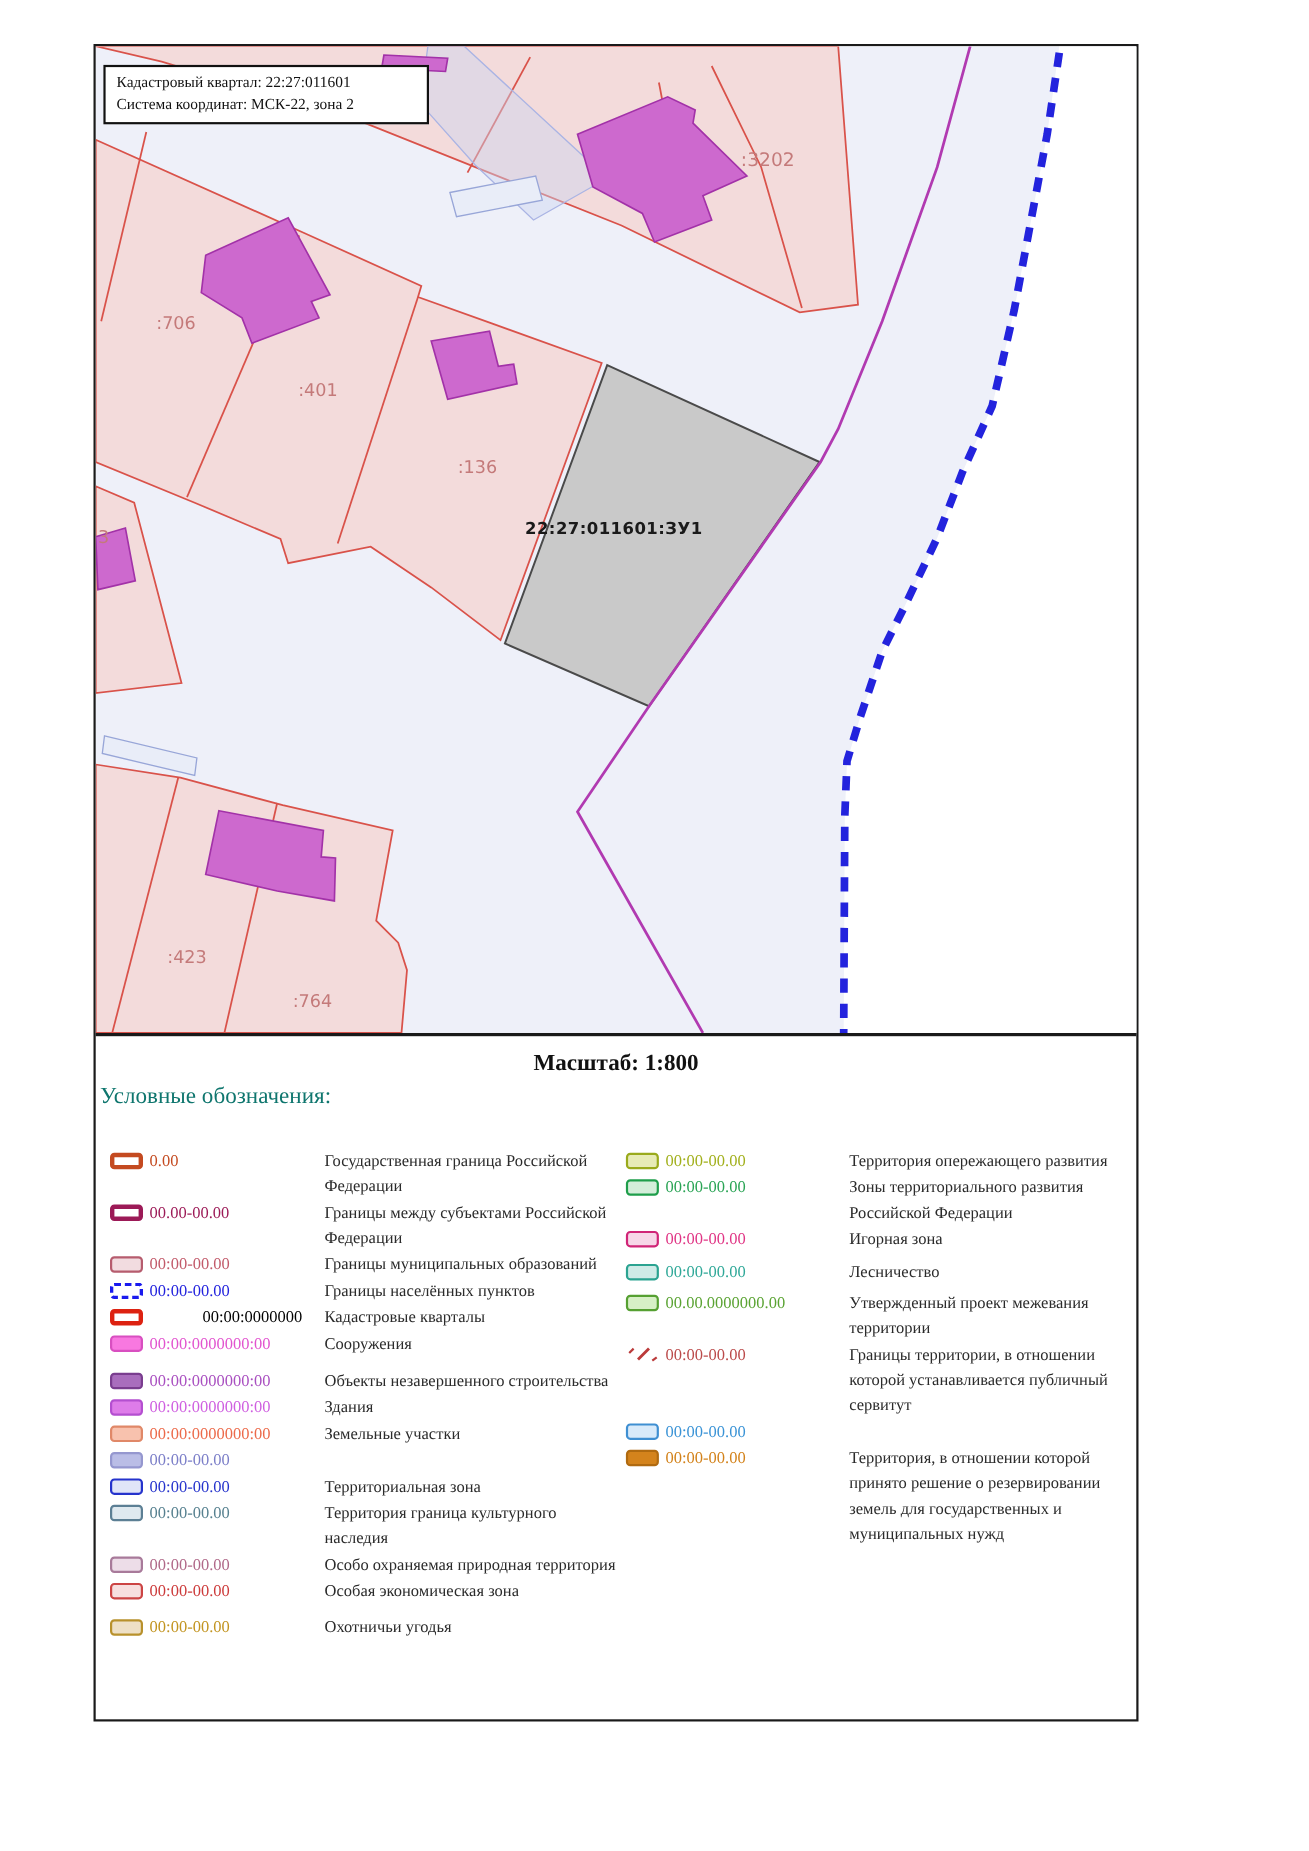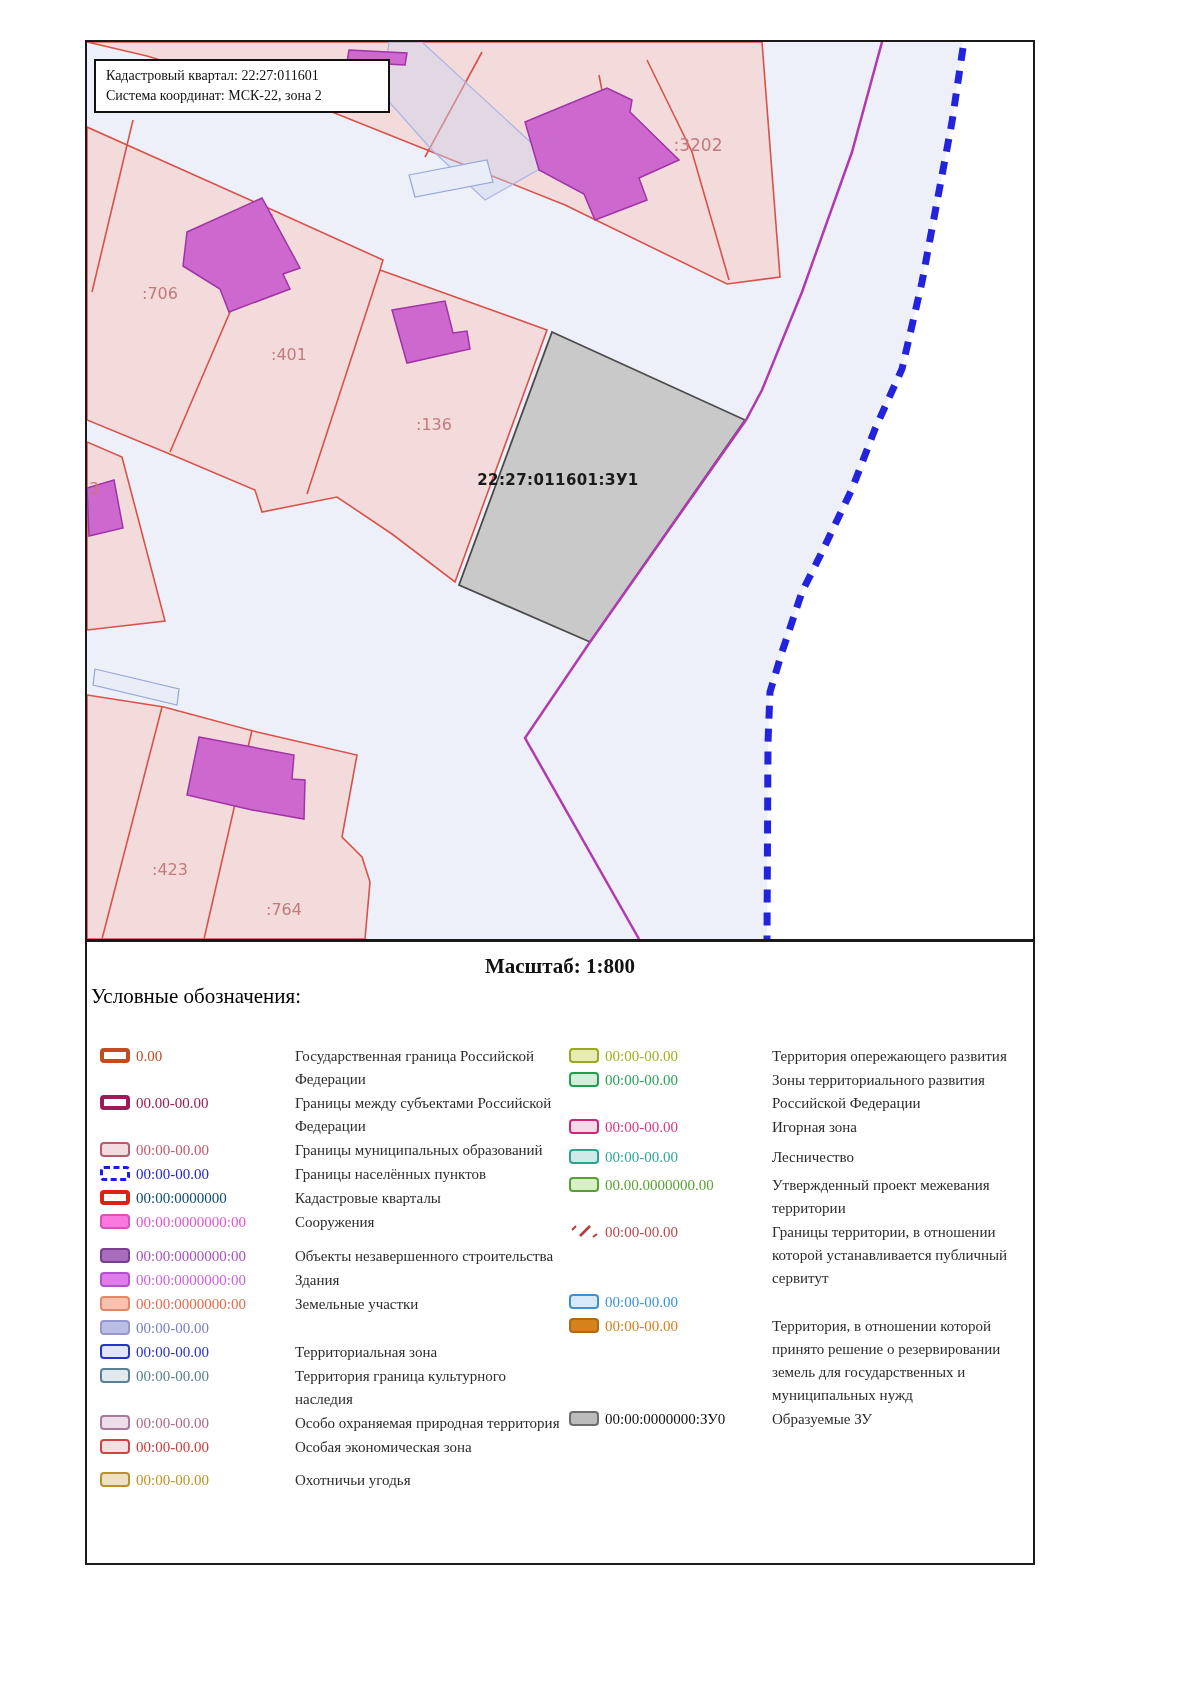--- a/index.html
+++ b/index.html
@@ -5,21 +5,21 @@
   html,body{margin:0;padding:0;background:#ffffff;}
   body{width:1190px;height:1683px;position:relative;font-family:"Liberation Serif",serif;}
   .sheet{position:absolute;left:85px;top:40px;width:950px;height:1525px;
          border:2px solid #1a1a1a;box-sizing:border-box;background:#ffffff;}
   .map-area{position:relative;width:100%;height:897px;border-bottom:3px solid #1a1a1a;box-sizing:content-box;overflow:hidden;}
   .map-svg{display:block;}
   .info-box{position:absolute;left:7px;top:17px;width:296px;box-sizing:border-box;
             background:#ffffff;border:2px solid #111;padding:5px 10px;font-size:14px;line-height:20px;color:#111;}
   .legend-area{position:relative;width:100%;height:625px;}
   .scale-label{position:absolute;top:12px;left:0;width:100%;text-align:center;font-size:21px;color:#111;font-weight:bold;}
-  .legend-title{position:absolute;top:42px;left:4px;font-size:21px;color:#000000;}
+  .legend-title{position:absolute;top:42px;left:4px;font-size:21px;color:#0f766e;}
   .legend-cols{position:absolute;top:103px;left:0;width:100%;}
   .lcol{position:absolute;top:0;}
   .col-left{left:13px;width:460px;}
   .col-right{left:482px;width:465px;}
   .lrow{position:relative;margin-bottom:1px;min-height:23px;}
   .lsym{position:absolute;left:0;top:3px;width:30px;height:15px;border-radius:4px;box-sizing:border-box;}
   .lsym svg{display:block;}
   .lval{position:absolute;left:36px;top:0;font-size:15px;line-height:23px;white-space:nowrap;}
   .ldesc{display:block;font-size:15px;line-height:23px;color:#2b2b2b;}
   .col-left .ldesc{margin-left:195px;width:272px;}
@@ -117,21 +117,21 @@
     <span class="lval" style="color: rgb(194, 90, 106);">00:00-00.00</span>
     <span class="ldesc">Границы муниципальных образований</span>
   </div>
           <div class="lrow">
     <span class="lsym" style="border: 3px dashed rgb(26, 26, 238); background: rgb(255, 255, 255);"></span>
     <span class="lval" style="color: rgb(34, 34, 221);">00:00-00.00</span>
     <span class="ldesc">Границы населённых пунктов</span>
   </div>
           <div class="lrow">
     <span class="lsym" style="border: 4.5px solid rgb(221, 34, 17); background: rgb(255, 255, 255);"></span>
-    <span class="lval" style="color: #0c4a6e;">00:00:0000000</span>
+    <span class="lval" style="color: #000000; margin-left: 48px;">00:00:0000000</span>
     <span class="ldesc">Кадастровые кварталы</span>
   </div>
           <div class="lrow">
     <span class="lsym" style="border: 2px solid rgb(216, 79, 192); background: rgb(248, 120, 224);"></span>
     <span class="lval" style="color: rgb(226, 83, 207);">00:00:0000000:00</span>
     <span class="ldesc">Сооружения</span>
   </div>
           <div class="lrow">
     <span class="lsym" style="border: 2px solid rgb(122, 61, 143); background: rgb(169, 109, 189);"></span>
     <span class="lval" style="color: rgb(169, 79, 192);">00:00:0000000:00</span>
@@ -216,22 +216,17 @@
   </div>
           <div class="lrow">
     <span class="lsym" style="border: 2px solid rgb(63, 143, 210); background: rgb(216, 234, 250);"></span>
     <span class="lval" style="color: rgb(58, 147, 214);">00:00-00.00</span>
   </div>
           <div class="lrow">
     <span class="lsym" style="border: 2px solid rgb(176, 106, 16); background: rgb(212, 131, 28);"></span>
     <span class="lval" style="color: rgb(211, 130, 26);">00:00-00.00</span>
     <span class="ldesc">Территория, в отношении которой принято решение о резервировании земель для государственных и муниципальных нужд</span>
   </div>
-          <div class="lrow">
-    <span class="lsym" style="border: 2px solid rgb(110, 110, 110); background: rgb(188, 188, 188);"></span>
-    <span class="lval" style="color: rgb(17, 17, 17);">00:00:0000000:ЗУ0</span>
-    <span class="ldesc">Образуемые ЗУ</span>
-  </div>
         </div>
     </div>
   </div>
 
 </div>
 
 </body></html>

